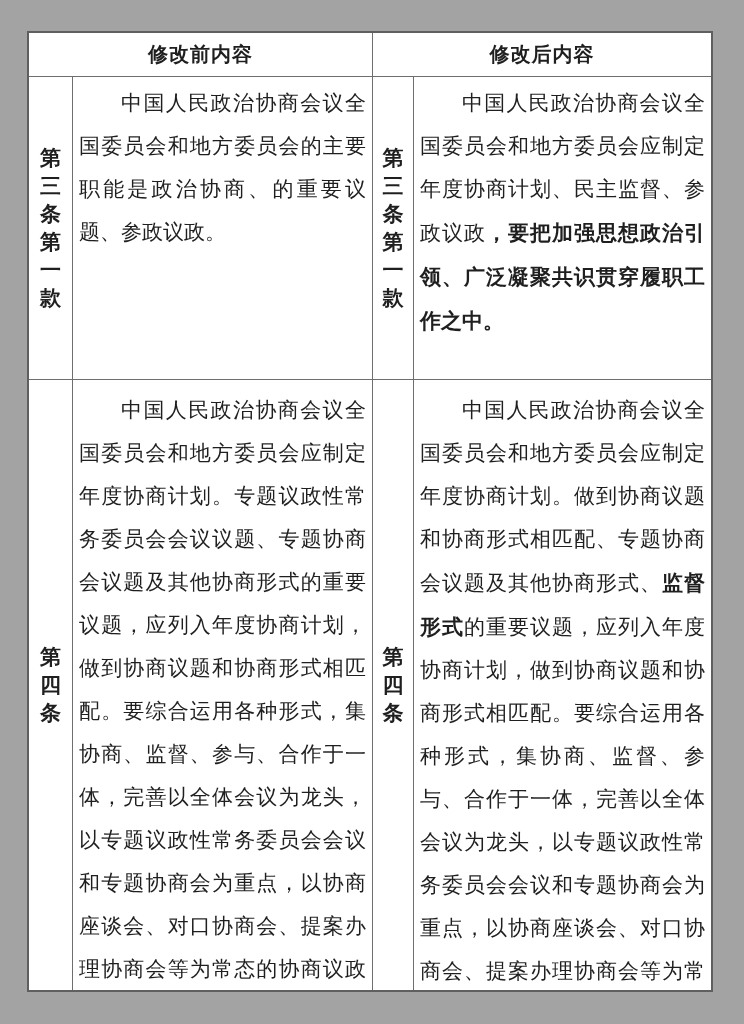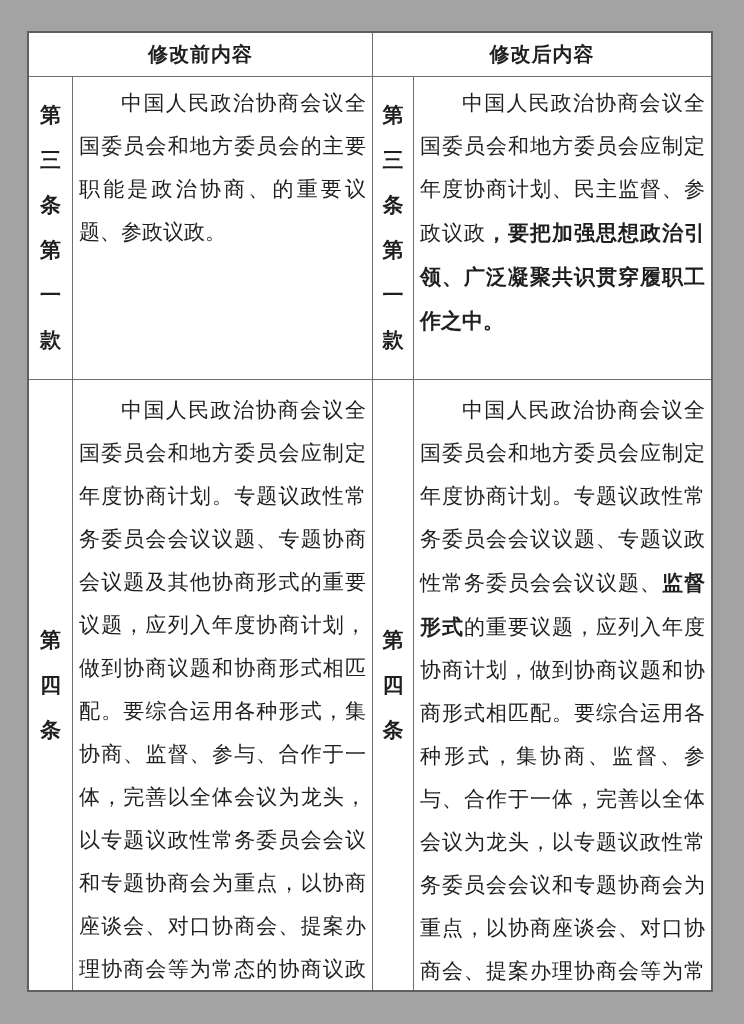--- a/index.html
+++ b/index.html
@@ -44,21 +44,21 @@
   .label-cell {
     display: flex;
     align-items: center;
     justify-content: center;
     text-align: center;
   }
   .vlabel {
     display: block;
     width: 1.1em;
     font-size: 21px;
-    line-height: 45px;
+    line-height: 28px;
     font-weight: 700;
     word-break: break-all;
     text-align: center;
   }
   .content-cell { padding: 0 6px; }
   .content-cell.r1 { padding-top: 5px; }
   .content-cell.r2 { padding-top: 9px; }
   .para {
     font-size: 21px;
     line-height: 43px;
@@ -98,17 +98,17 @@
     <div class="cell label-cell row-last">
       <span class="vlabel">第四条</span>
     </div>
     <div class="cell content-cell r2 row-last">
       <p class="para"><span class="seg-norm">中国人民政治协商会议全国委员会和地方委员会应制定年度协商计划。专题议政性常务委员会会议议题、专题协商会议题及其他协商形式的重要议题，应列入年度协商计划，做到协商议题和协商形式相匹配。要综合运用各种形式，集协商、监督、参与、合作于一体，完善以全体会议为龙头，以专题议政性常务委员会会议和专题协商会为重点，以协商座谈会、对口协商会、提案办理协商会等为常态的协商议政格局。</span></p>
     </div>
     <div class="cell label-cell row-last">
       <span class="vlabel">第四条</span>
     </div>
     <div class="cell content-cell r2 row-last col-last">
-      <p class="para"><span class="seg-norm">中国人民政治协商会议全国委员会和地方委员会应制定年度协商计划。专题议政性常务委员会会议议题、专题议政性常务委员会会议议题、</span><span class="seg-ins">监督形式</span><span class="seg-norm">的重要议题，应列入年度协商计划，做到协商议题和协商形式相匹配。要综合运用各种形式，集协商、监督、参与、合作于一体，完善以全体会议为龙头，以专题议政性常务委员会会议和专题协商会为重点，以协商座谈会、对口协商会、提案办理协商会等为常态的协商议政格局。</span></p>
+      <p class="para"><span class="seg-norm">中国人民政治协商会议全国委员会和地方委员会应制定年度协商计划。做到协商议题和协商形式相匹配、专题协商会议题及其他协商形式、</span><span class="seg-ins">监督形式</span><span class="seg-norm">的重要议题，应列入年度协商计划，做到协商议题和协商形式相匹配。要综合运用各种形式，集协商、监督、参与、合作于一体，完善以全体会议为龙头，以专题议政性常务委员会会议和专题协商会为重点，以协商座谈会、对口协商会、提案办理协商会等为常态的协商议政格局。</span></p>
     </div>
 
   </div>
 </div>
 
 </body></html>

